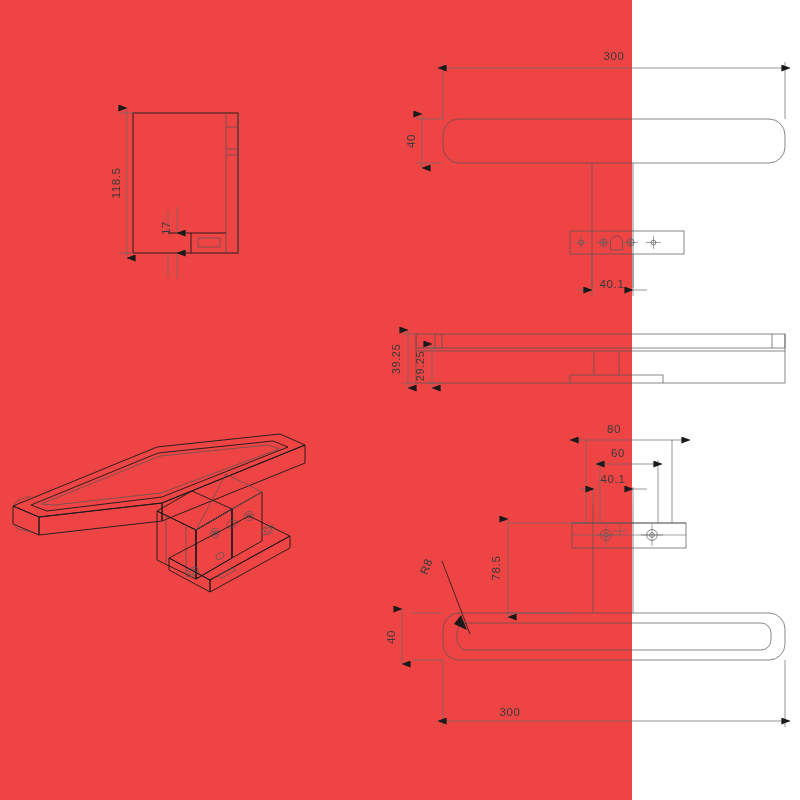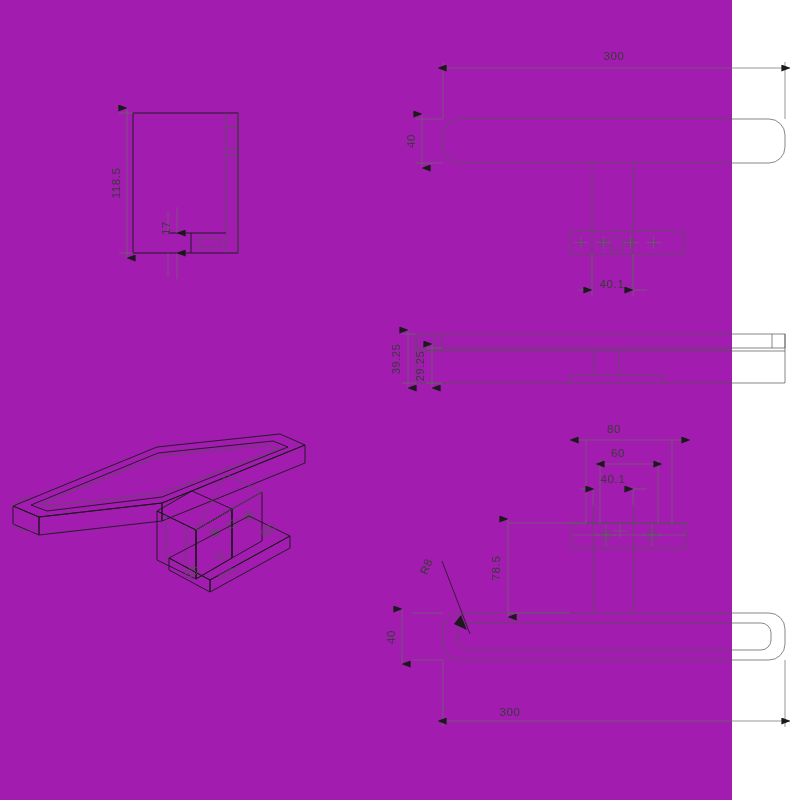--- a/index.html
+++ b/index.html
@@ -9,23 +9,23 @@
     background: #ffffff;
   }
   body {
     width: 800px;
     height: 800px;
     font-family: "Liberation Sans", sans-serif;
     overflow: hidden;
   }
   #drawing-root {
     position: relative;
-    width: 732px;
+    width: 632px;
     height: 800px;
-    background: #a21caf;
+    background: #ef4444;
   }
   svg#cad {
     display: block;
     width: 800px;
     height: 800px;
   }
   .obj      { fill: none; stroke: #1a1a1a; stroke-width: 0.9; }
   .obj-thin { fill: none; stroke: #555555; stroke-width: 0.7; }
   .obj-iso  { fill: none; stroke: #1a1a1a; stroke-width: 0.9; stroke-linejoin: round; }
   .dim      { fill: none; stroke: #6a6a6a; stroke-width: 0.7; }

